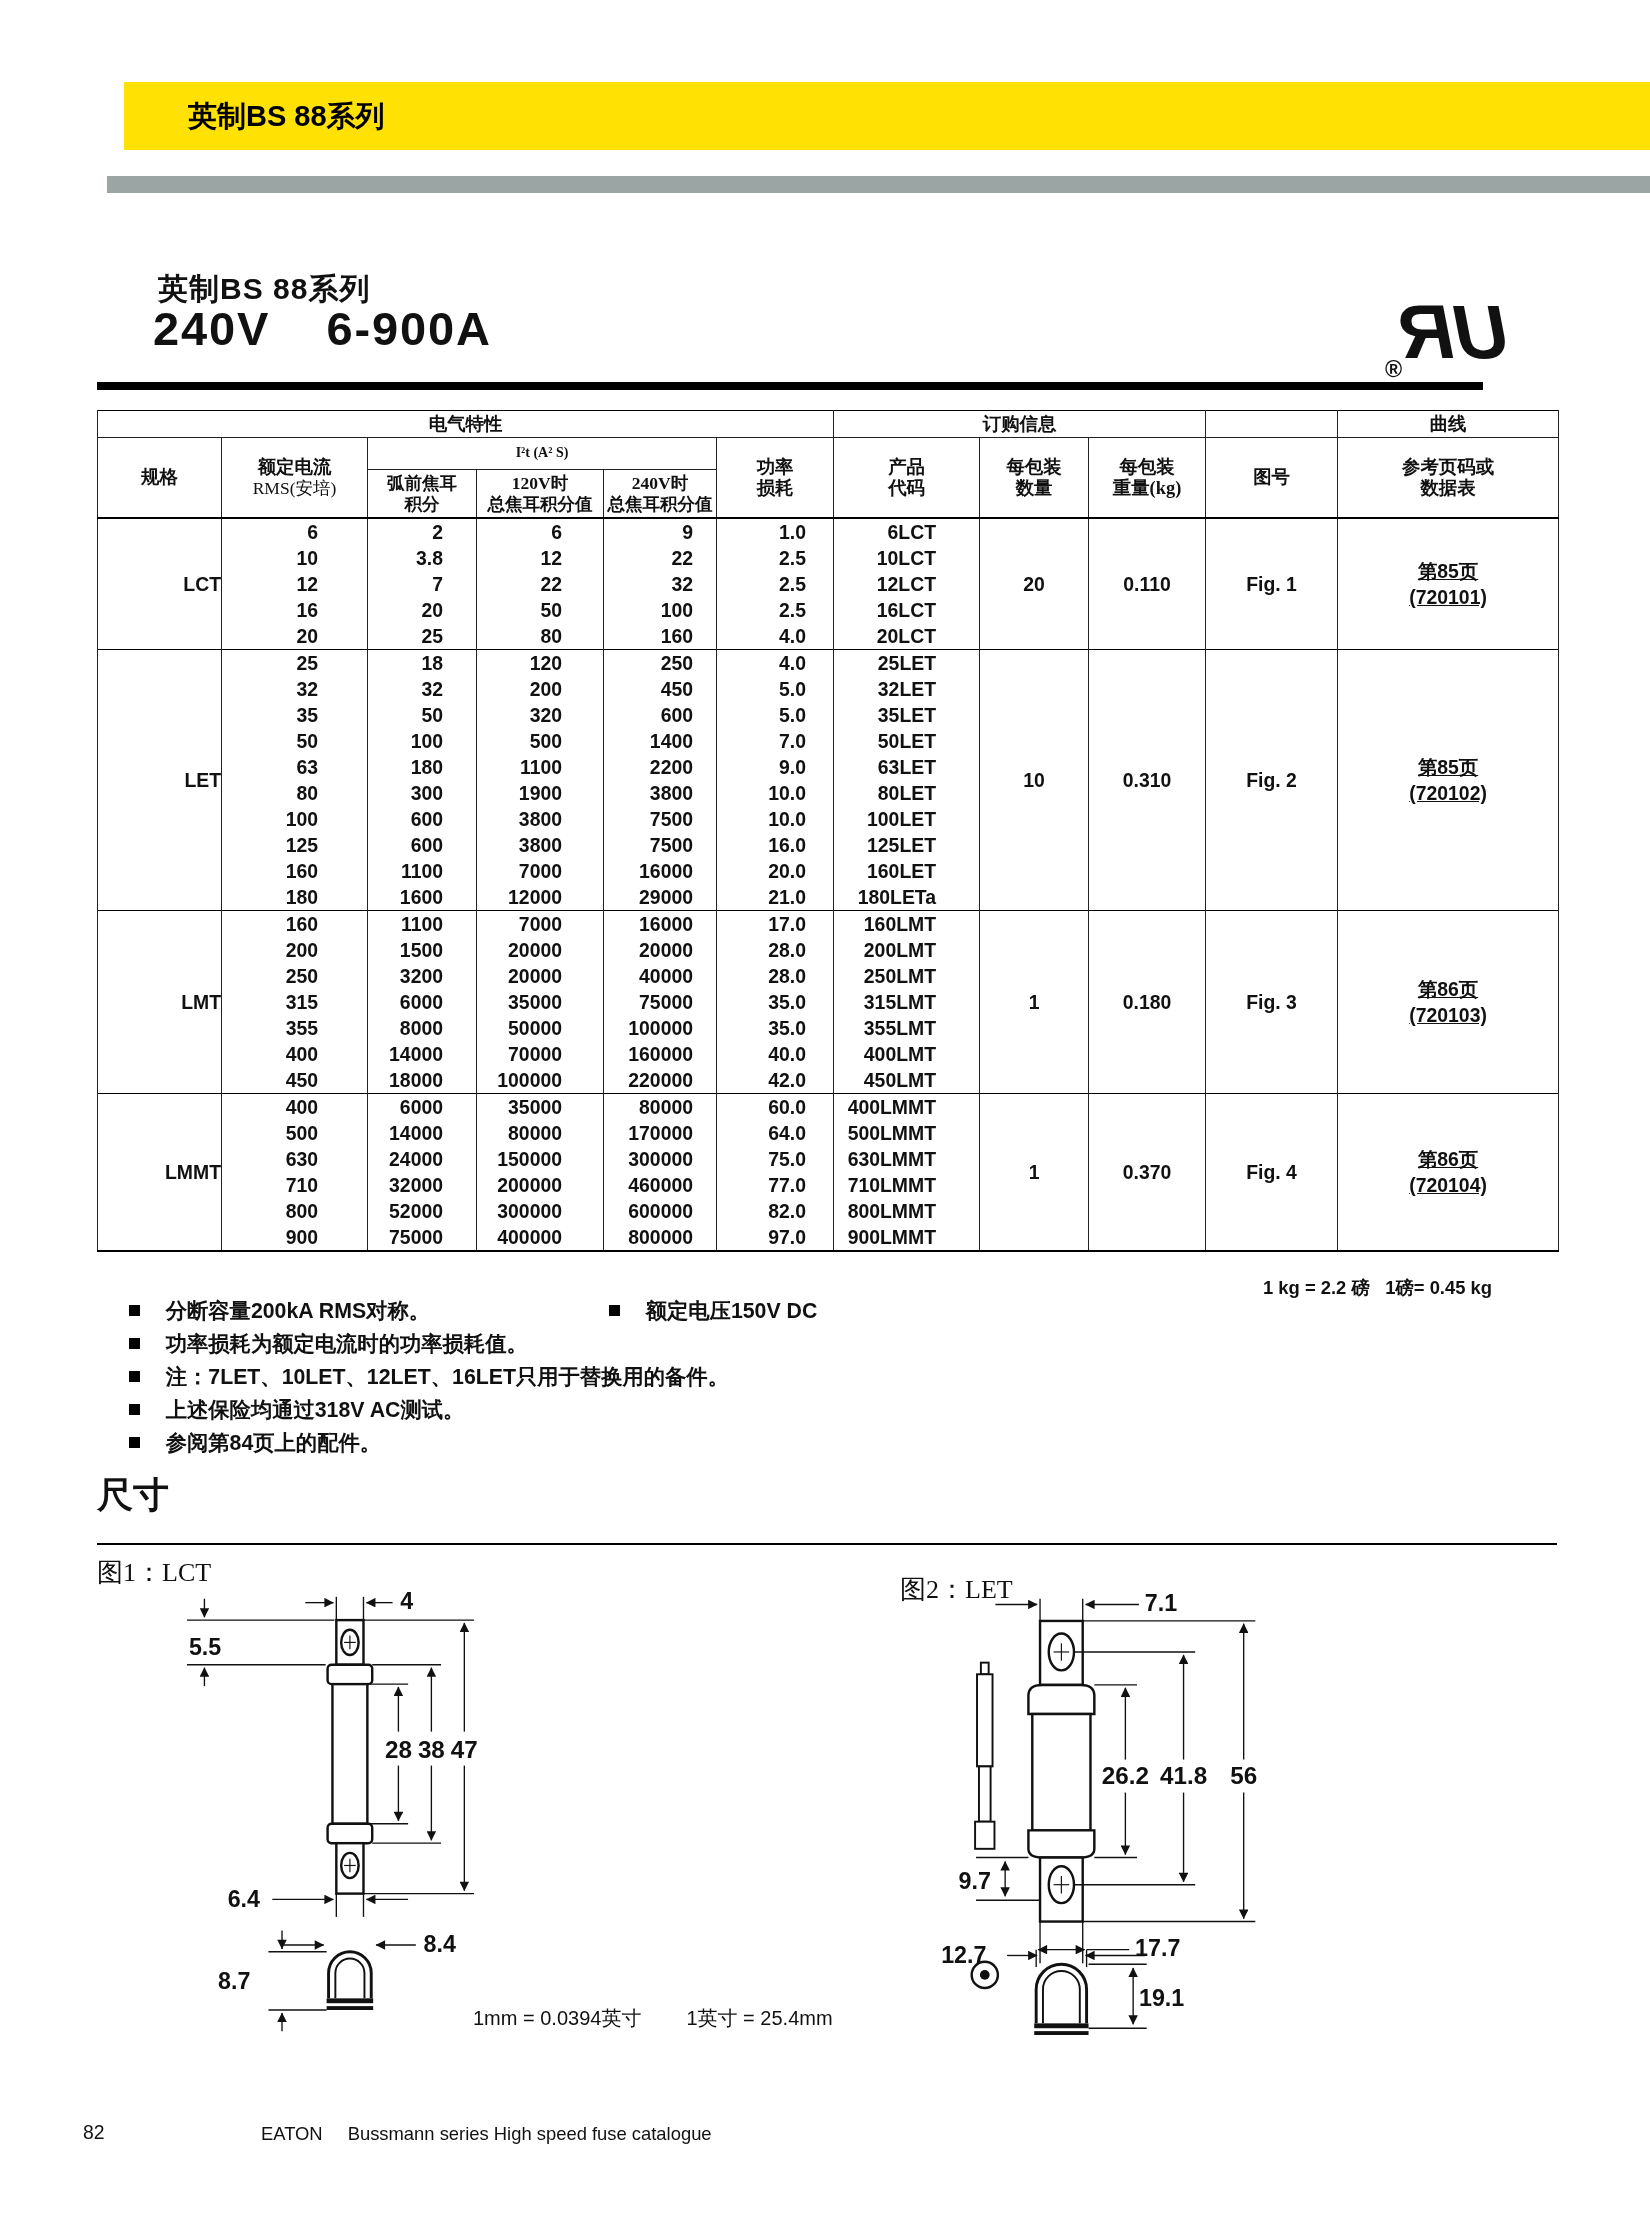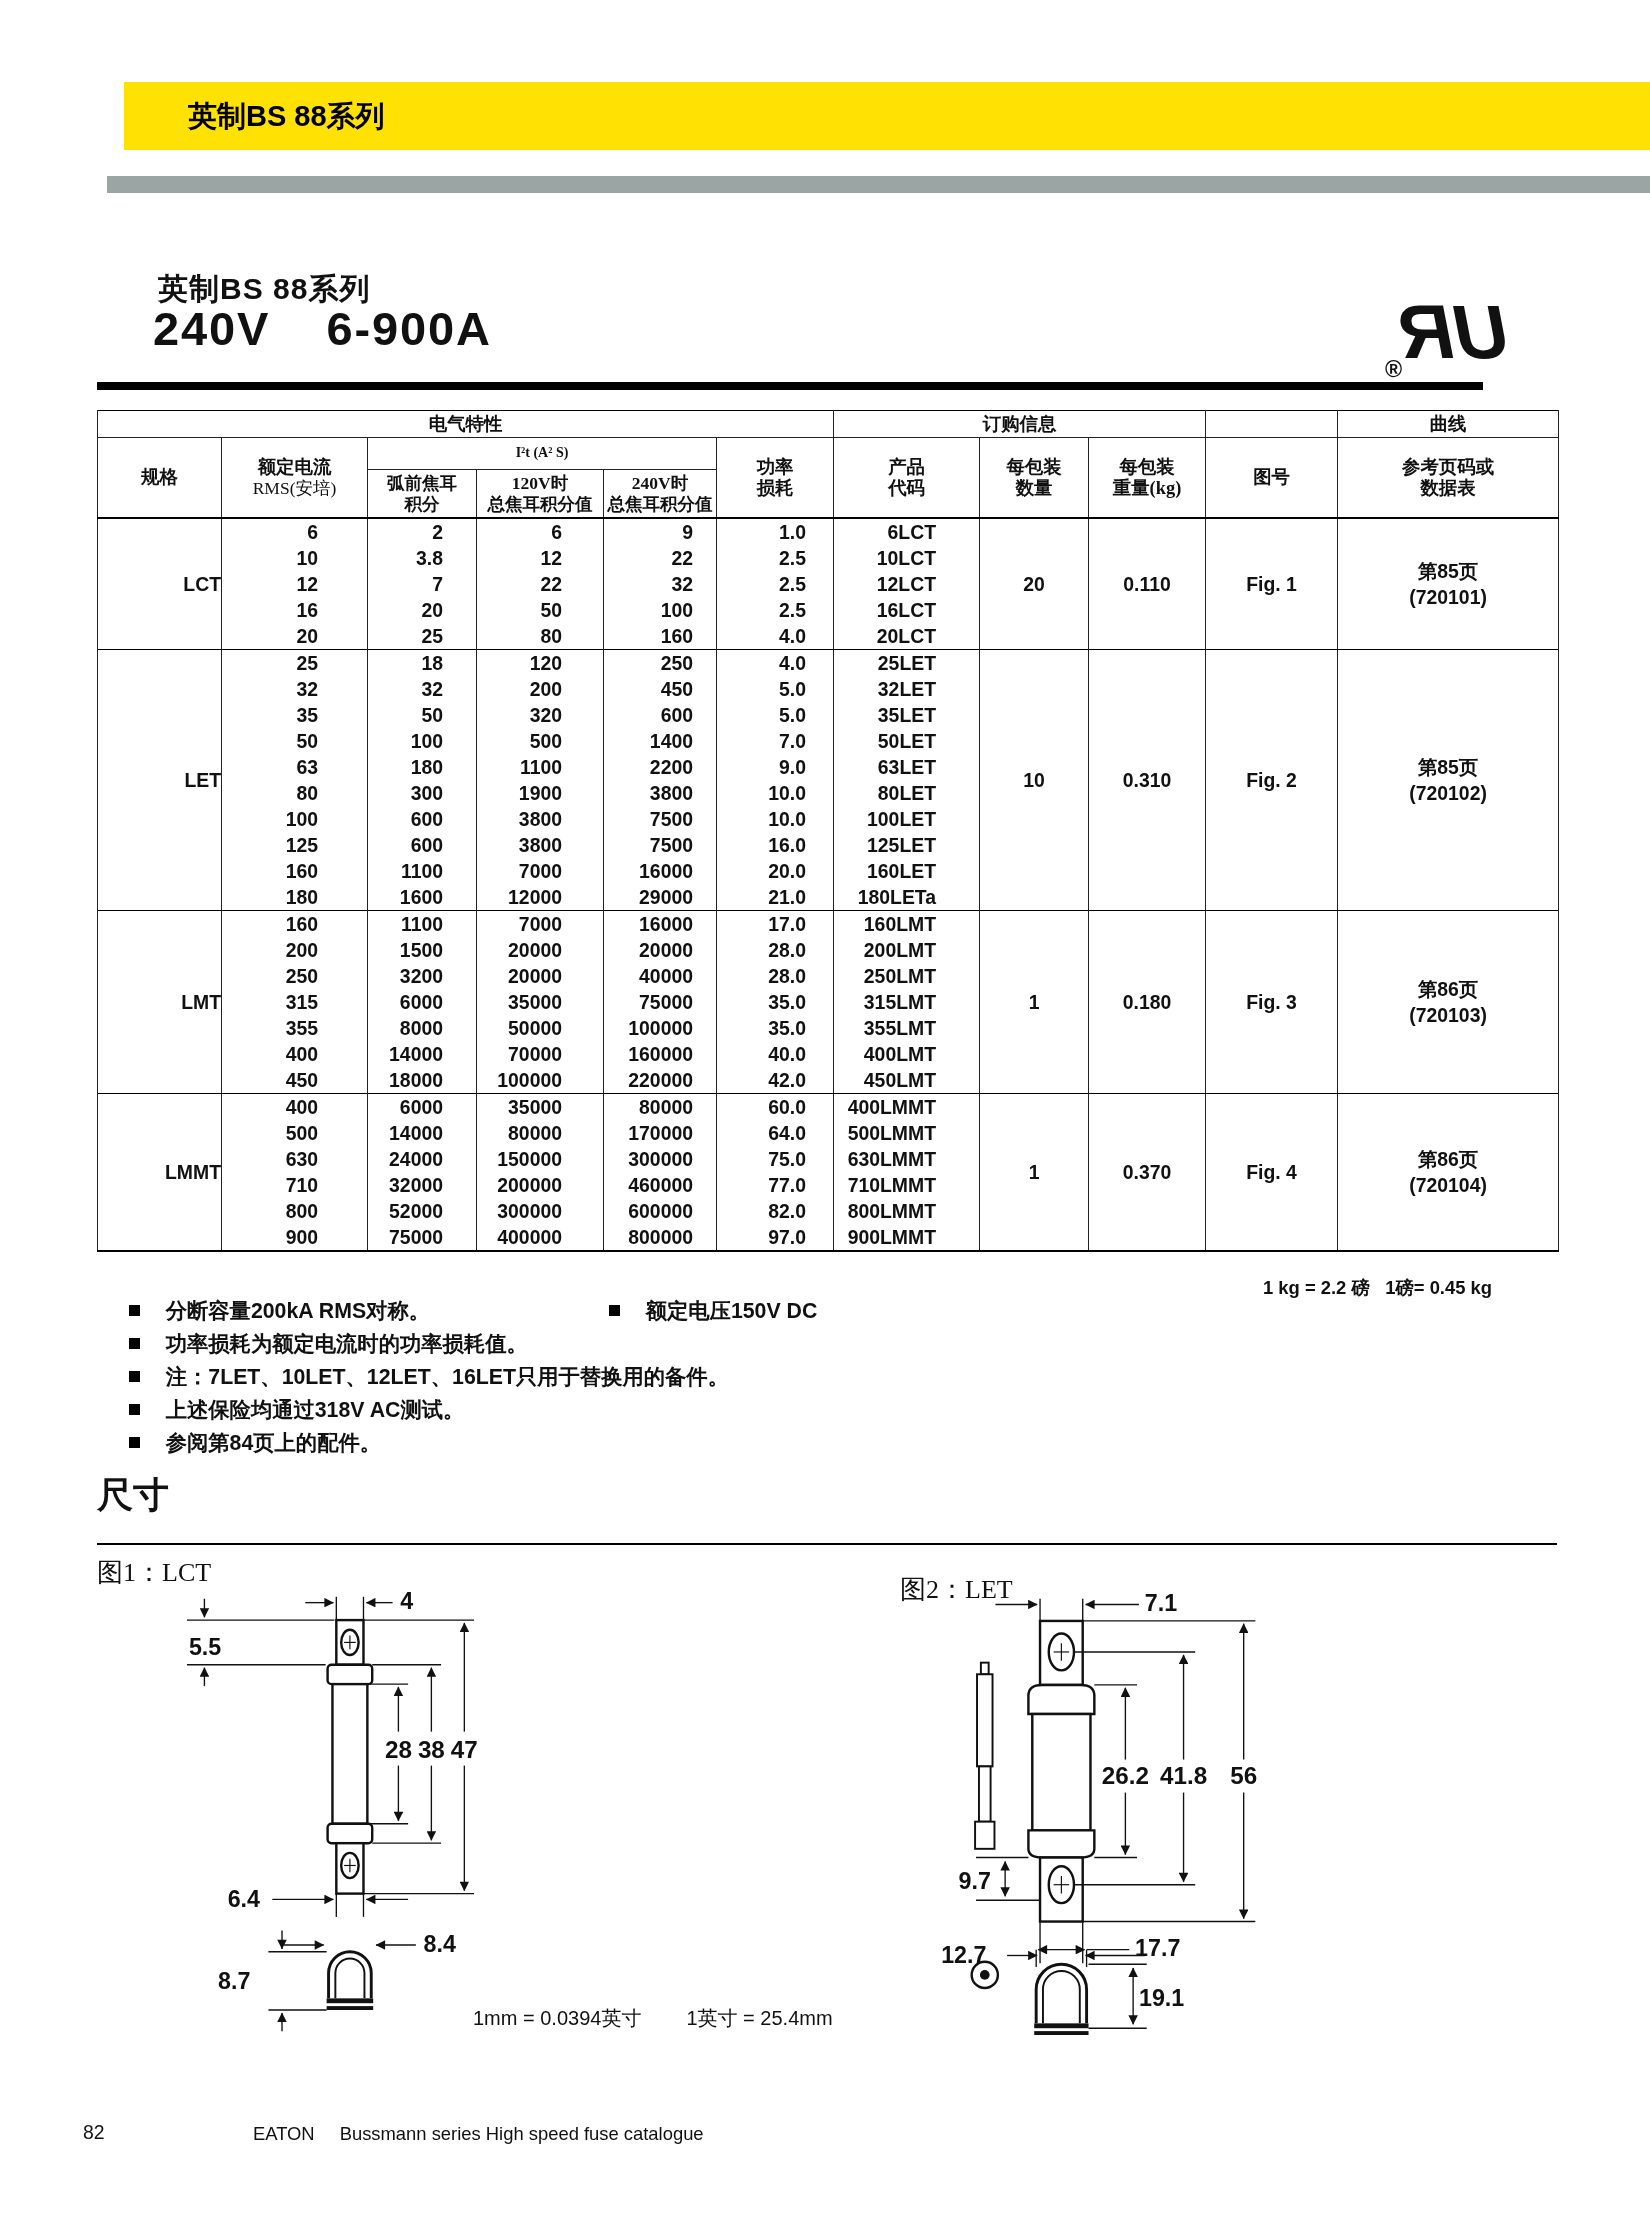--- a/index.html
+++ b/index.html
@@ -32,37 +32,37 @@
   #fuse-table td{height:26px;line-height:26px;font-size:19.4px;font-weight:bold;vertical-align:middle;}
   .c-num{text-align:right;}
   .c-current{padding-right:49px !important;}
   .c-prearc{padding-right:33px !important;}
   .c-v120{padding-right:41px !important;}
   .c-v240{padding-right:23px !important;}
   .c-power{padding-right:27px !important;}
   .c-code{padding-right:43px !important;}
   .c-spec{text-align:right;padding-left:29px !important;}
   .c-mid{text-align:center;}
-  .c-ref{font-size:18.4px;line-height:21.3px;}
+  .c-ref{font-size:18.4px;line-height:21.3px;text-decoration:underline;}
 
   .kg-note{left:1263px;top:1275px;font-size:18.4px;font-weight:bold;}
 
   
   .note{position:absolute;font-size:21.3px;font-weight:bold;white-space:nowrap;}
   .note .sq{display:inline-block;width:10.7px;height:10.7px;background:#000;margin-right:26px;vertical-align:1.9px;}
 
   .size-title{left:97px;top:1471px;font-size:36px;font-weight:bold;}
   .size-rule{left:97px;top:1543px;width:1460px;height:1.9px;background:#000;}
   .fig-label{font-size:26px;font-family:"Liberation Serif",serif;}
 
   .conversion{left:473px;top:2005px;font-size:20px;}
   .conversion span{margin-right:45px;}
 
   .footer-page{left:83px;top:2121px;font-size:19.4px;}
-  .footer-brand{left:253px;top:2123px;font-size:18.4px;}
+  .footer-brand{left:261px;top:2123px;font-size:18.4px;}
   .footer-brand .b1{margin-right:25px;}
 
   svg text{font-family:"Liberation Sans",sans-serif;font-weight:bold;fill:#111;}
 </style>
 </head>
 <body>
 
 <div class="abs yellow-bar">
   <div class="lbl">英制BS  88系列</div>
 </div>

